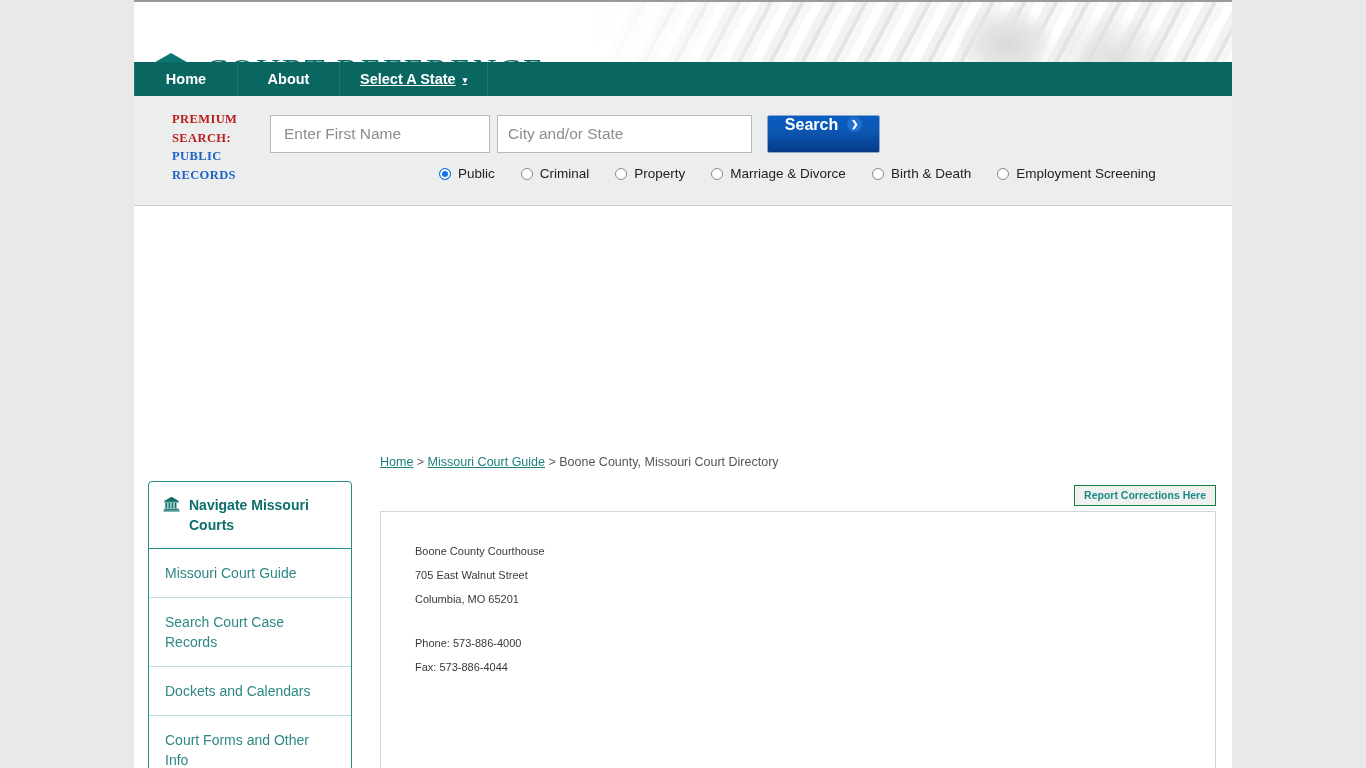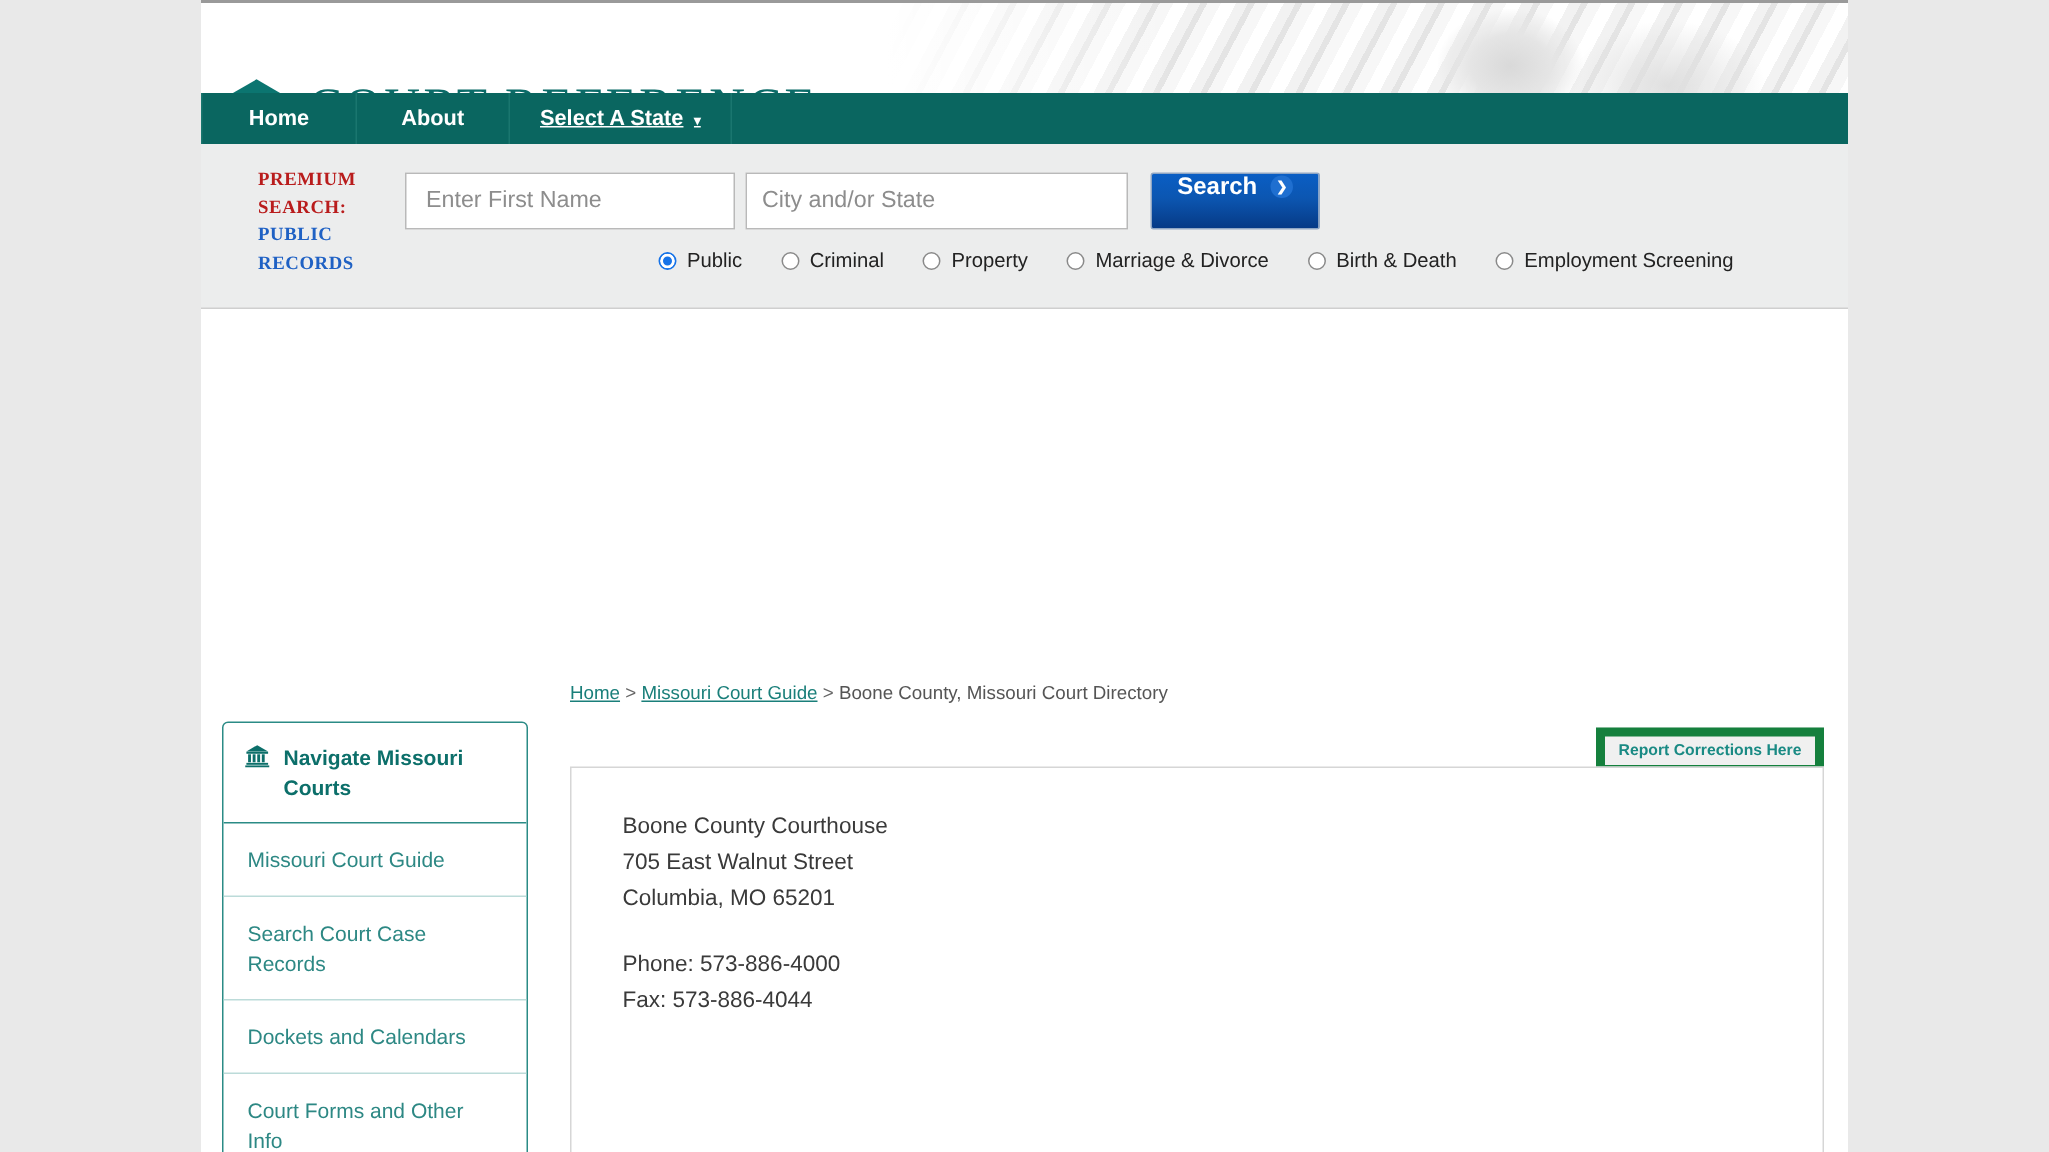--- a/index.html
+++ b/index.html
@@ -165,21 +165,21 @@
     font-size: 12.5px;
     color: #555;
     white-space: nowrap;
   }
   .breadcrumb a { color: #1a7f7a; text-decoration: underline; cursor: pointer; }
   .breadcrumb .sep { color: #666; }
 
   .report-btn {
     position: absolute;
     right: 16px; top: 279px;
-    border: 6px solid #15803d;
+    border: 1px solid #15803d;
     background: #f0f0f0;
     color: #1a8a84;
     font-size: 10.5px;
     font-weight: bold;
     padding: 3px 9px 4px;
     cursor: pointer;
     white-space: nowrap;
   }
 
   
@@ -227,21 +227,21 @@
     font-family: "DejaVu Serif", serif;
     font-weight: bold;
     font-size: 33px;
     line-height: 37px;
     color: #2b2b2b;
     margin: 0 0 20px 0;
     max-width: 400px;
     letter-spacing: -.3px;
   }
   .addr, .contact {
-    font-size: 15px;
+    font-size: 11px;
     line-height: 24px;
     color: #3a3a3a;
   }
   .addr { margin-bottom: 20px; }
   .contact { margin-bottom: 20px; }
 </style>
 </head>
 <body>
 
 <div class="page">

